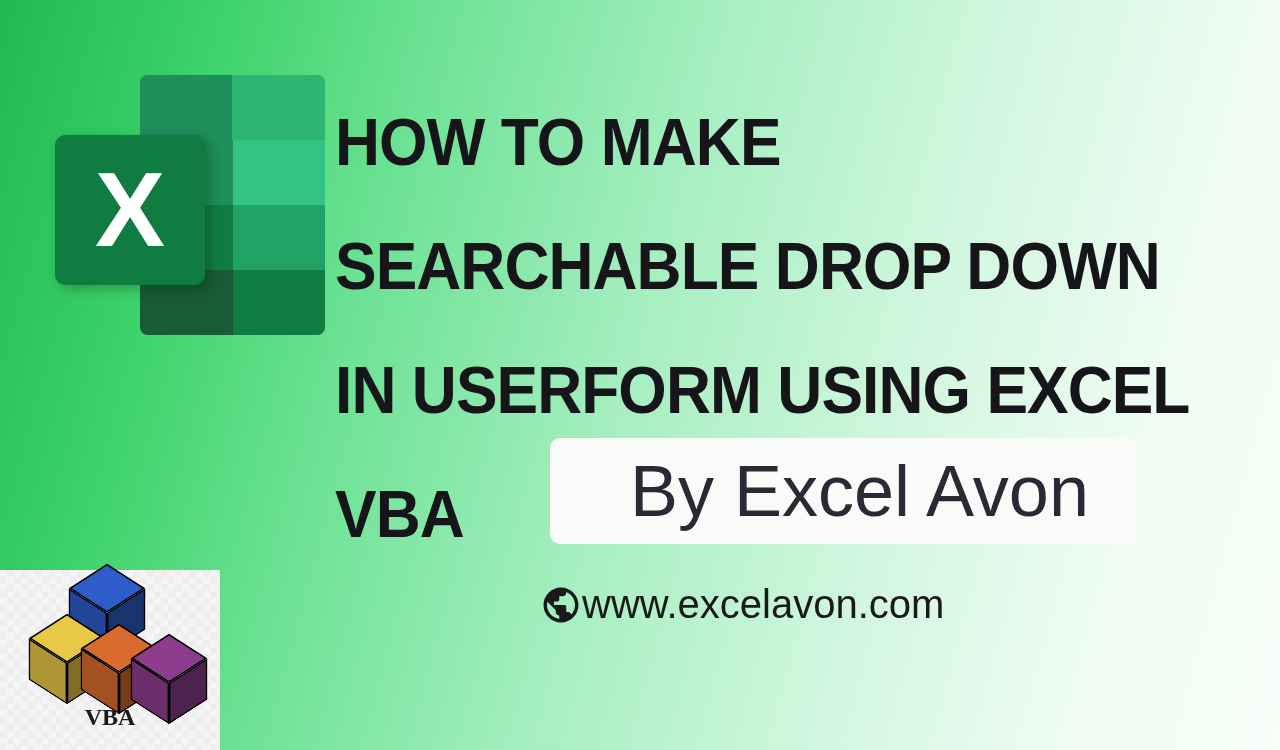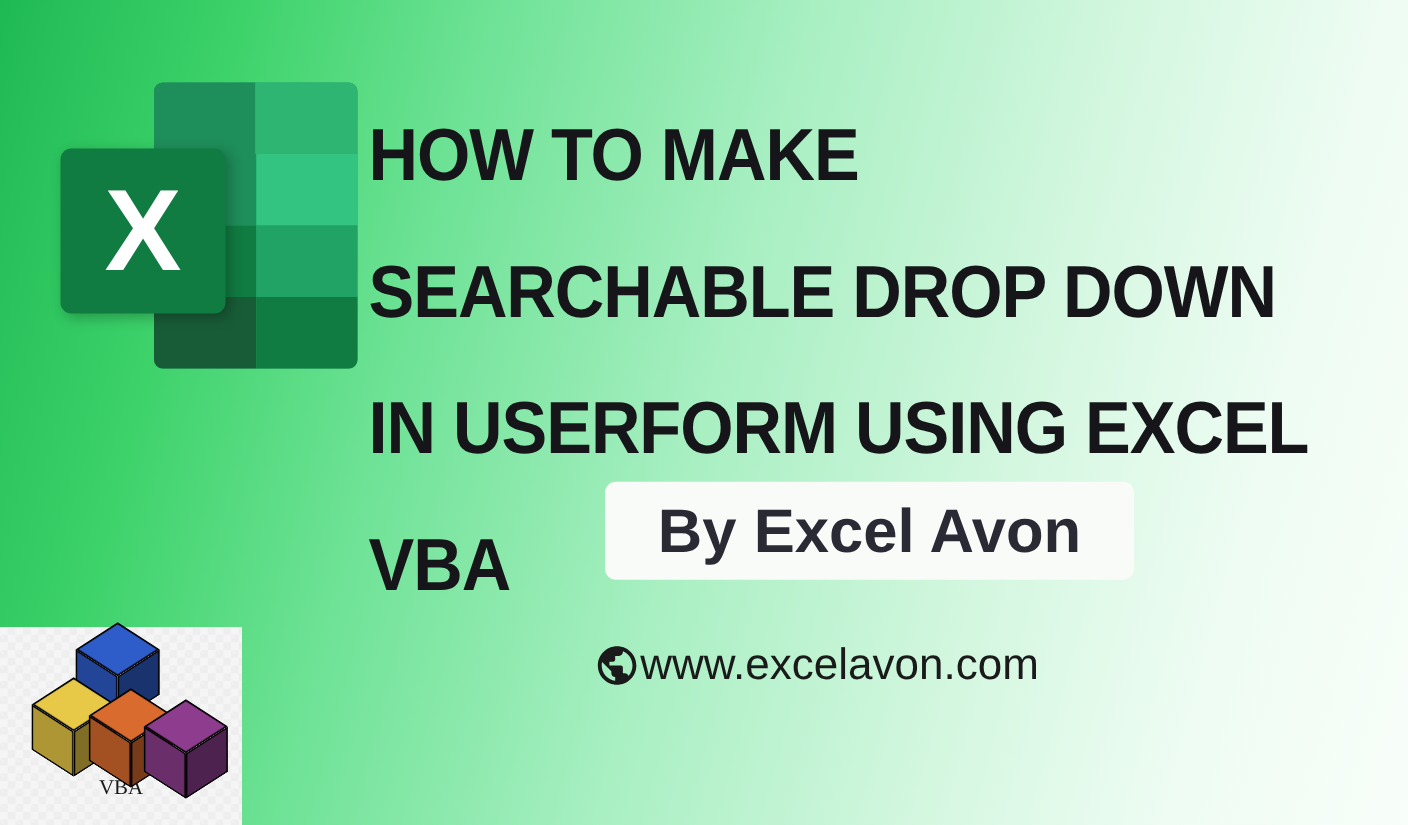--- a/index.html
+++ b/index.html
@@ -103,24 +103,25 @@
     }
     .author-box {
       position: absolute;
       left: 550px;
       top: 438px;
       background: #f9fbf9;
       border-radius: 10px;
       padding: 12px 48px;
     }
     .author-text {
-      font-size: 56px;
-      font-weight: bold;
+      font-size: 72px;
+      font-weight: normal;
       color: #2a2a35;
       font-family: Arial, sans-serif;
+      margin-left: 32px;
     }
     .website {
       position: absolute;
       left: 540px;
       top: 582px;
       display: flex;
       align-items: center;
     }
     .globe-icon {
       width: 42px;
@@ -175,22 +176,22 @@
     .cube-right { transform: rotateY(90deg) translateZ(27px); filter: brightness(0.55); }
     .cube-blue { left: 50px; top: -8px; }
     .cube-blue .cube-face { background: #2e5cc9; }
     .cube-yellow { left: 10px; top: 42px; }
     .cube-yellow .cube-face { background: #e8c847; }
     .cube-orange { left: 62px; top: 52px; }
     .cube-orange .cube-face { background: #d96b2e; }
     .cube-purple { left: 112px; top: 62px; }
     .cube-purple .cube-face { background: #8e3d8e; }
     .vba-label {
-      font-size: 19px;
-      font-weight: normal;
+      font-size: 24px;
+      font-weight: bold;
       color: #1a1a1a;
       margin-top: 4px;
       font-family: 'Times New Roman', serif;
     }
   </style>
 </head>
 <body>
 
 <div class="excel-icon">
   <div class="excel-back"></div>

